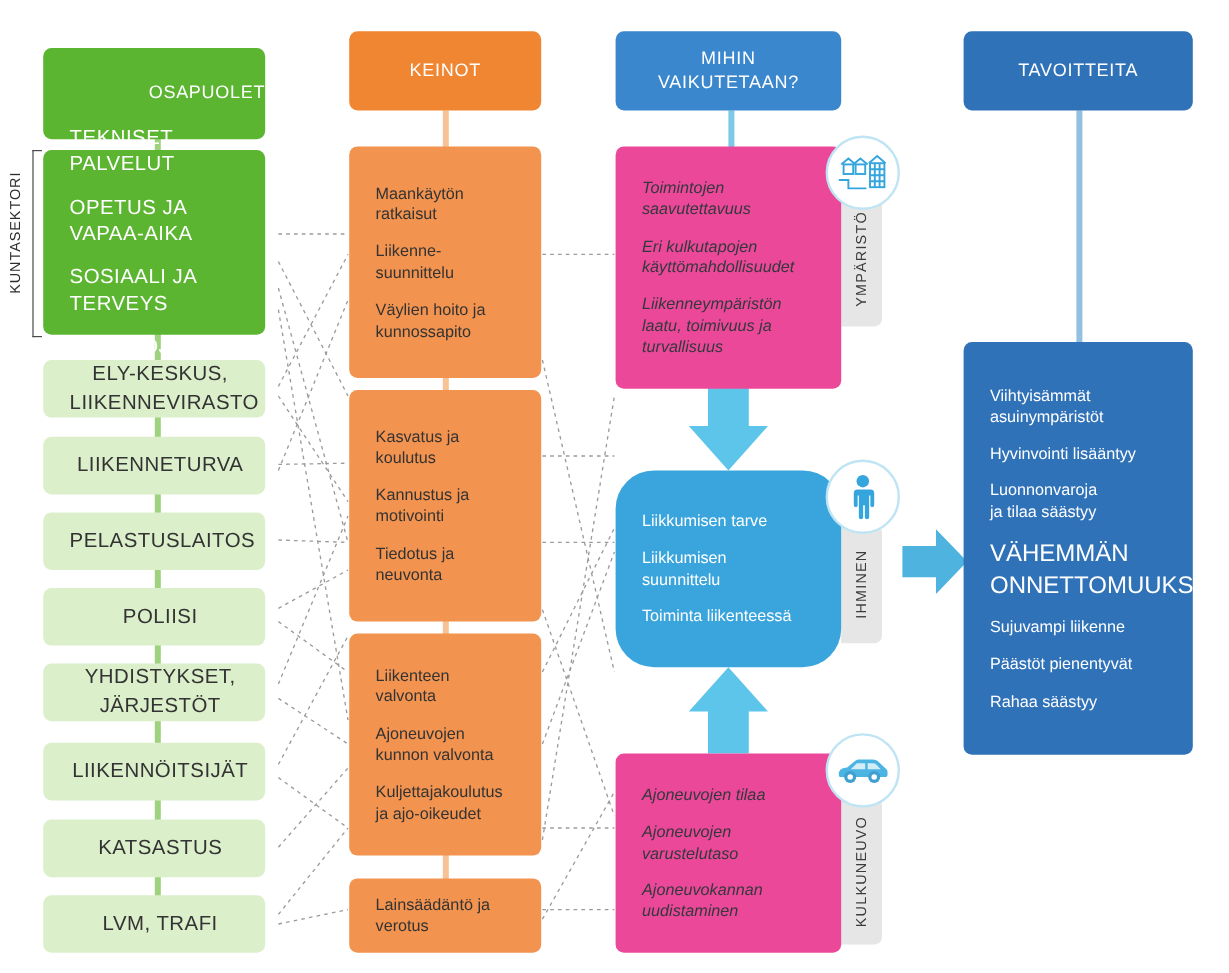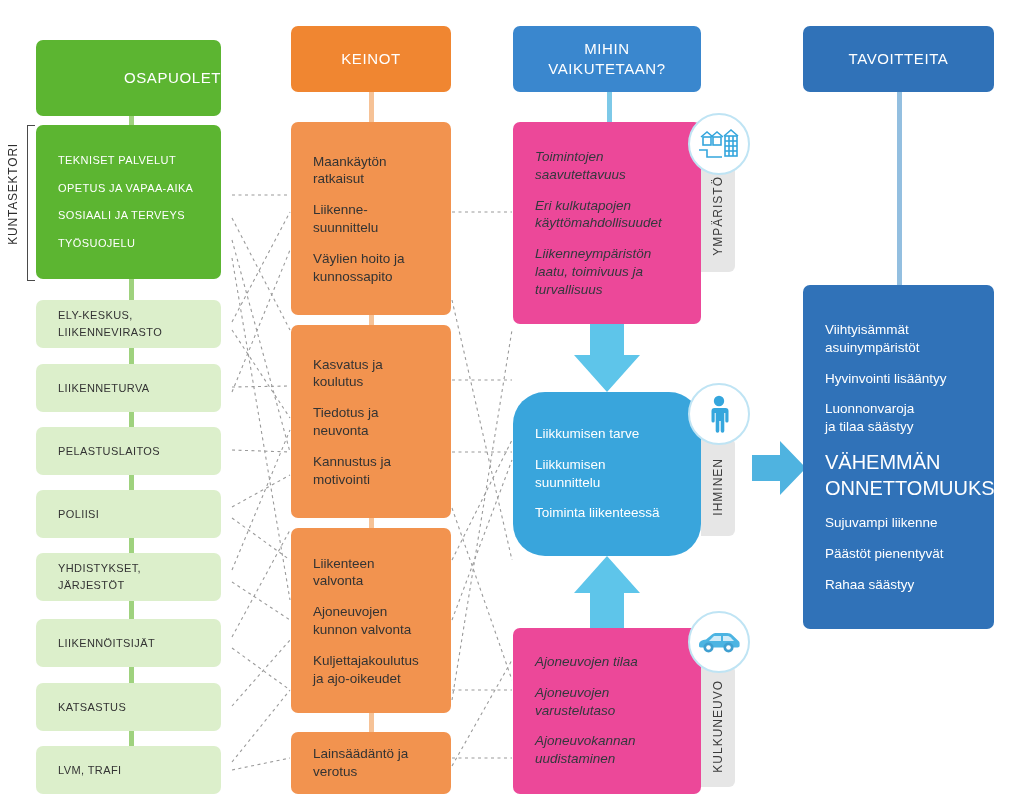--- a/index.html
+++ b/index.html
@@ -79,25 +79,25 @@
   }
   .box.alignl .inner { left: 22px; }
 
   .line {
     display: block;
     font-size: 13.5px;
     line-height: 1.32;
     margin: 0 0 13px 0;
   }
   .line:last-child { margin-bottom: 0; }
-  .caps { letter-spacing: 0.4px; font-size: 11px; }
+  .caps { letter-spacing: 0.4px; font-size: 17px; }
   .big  { font-size: 20px; line-height: 1.3; }
 
   
-  .mini .inner { top: 50%; }
+  .mini .inner { top: 50%; text-align: center; }
 
   
   .spine {
     position: absolute;
     width: 5px;
     z-index: 1;
   }
   .spine-green  { background: #9fd27e; }
   .spine-orange { background: #f6c296; }
   .spine-blue   { background: #7dc9e8; }
@@ -315,26 +315,26 @@
     </div>
   </div>
 
   <div class="box b-orange alignl" style="left:291px; top:325px; width:160px; height:193px;">
     <div class="inner">
       <span class="line">
         <span>Kasvatus ja</span><br>
         <span>koulutus</span>
       </span>
       <span class="line">
+        <span>Kannustus ja</span><br>
+        <span>motivointi</span>
+      </span>
+      <span class="line">
         <span>Tiedotus ja</span><br>
         <span>neuvonta</span>
-      </span>
-      <span class="line">
-        <span>Kannustus ja</span><br>
-        <span>motivointi</span>
       </span>
     </div>
   </div>
 
   <div class="box b-orange alignl" style="left:291px; top:528px; width:160px; height:185px;">
     <div class="inner">
       <span class="line">
         <span>Liikenteen</span><br>
         <span>valvonta</span>
       </span>

